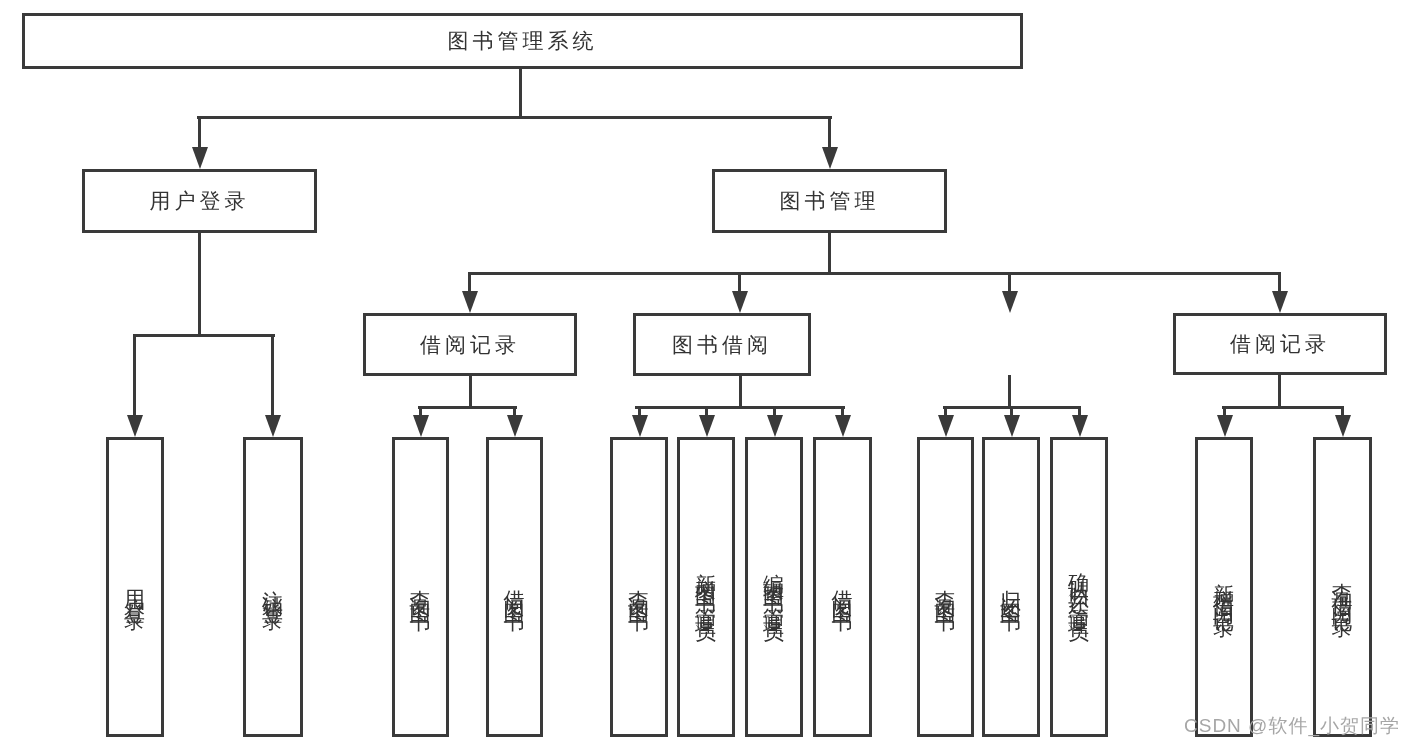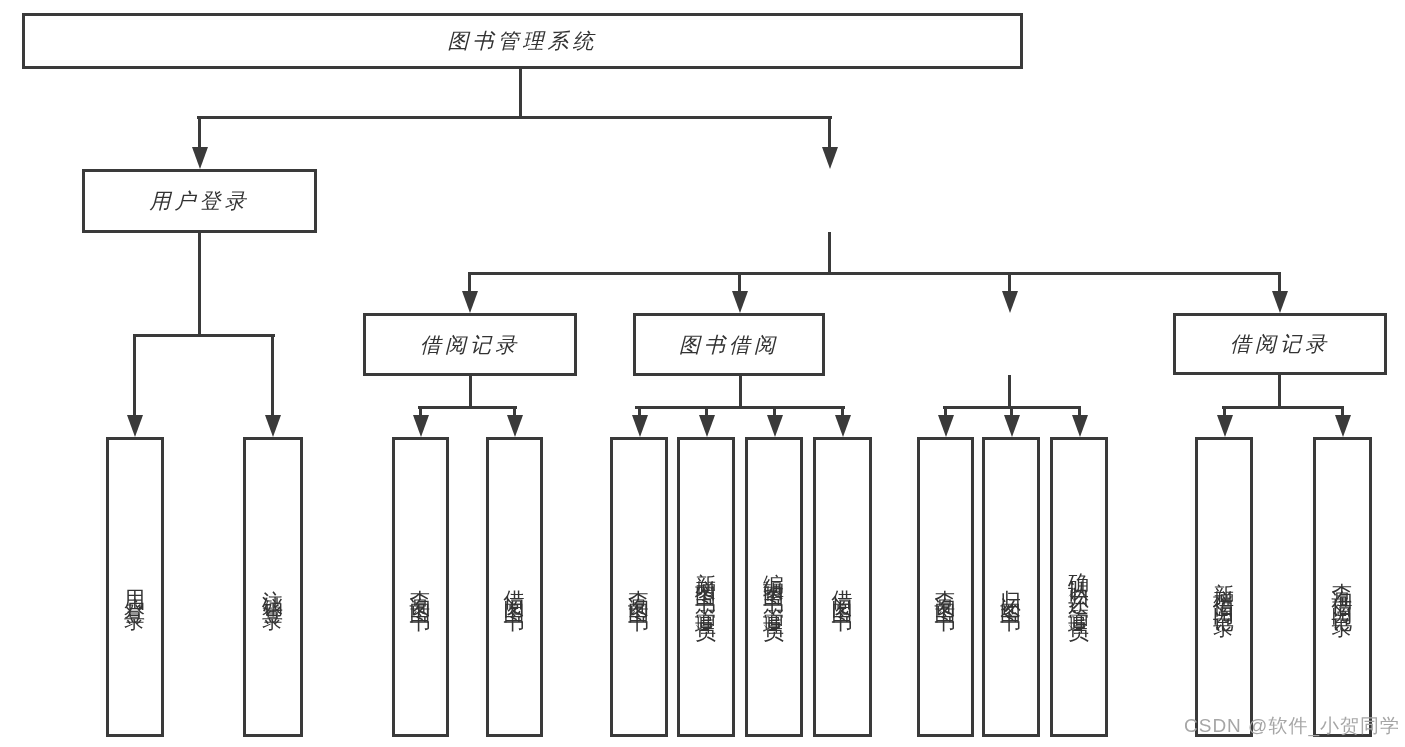--- a/index.html
+++ b/index.html
@@ -4,21 +4,21 @@
 <style>
   html,body{margin:0;padding:0;background:#fff;}
   .canvas{
     position:relative;width:1405px;height:747px;background:#ffffff;
     font-family:"Liberation Sans","DejaVu Sans",sans-serif;overflow:hidden;
   }
   .node{
     position:absolute;box-sizing:border-box;border:3px solid #3a3a3a;background:#ffffff;
     display:flex;align-items:center;justify-content:center;color:#333333;
   }
-  .box-h{font-size:21px;letter-spacing:4px;white-space:nowrap;font-style:italic;}
+  .box-h{font-size:21px;letter-spacing:4px;white-space:nowrap;}
   .box-v{
     writing-mode:vertical-rl;text-orientation:mixed;
     font-size:21px;letter-spacing:7px;line-height:1;
   }
   .hline,.vline{position:absolute;background:#3a3a3a;}
   .hline{height:3px;}
   .vline{width:3px;}
   .drop{position:absolute;width:3px;background:#3a3a3a;}
   .drop::after{
     content:"";position:absolute;top:100%;left:-6.5px;width:0;height:0;
@@ -35,25 +35,28 @@
 
 <div class="canvas">
 
   <div class="node box-h" style="left:22px;top:13px;width:1001px;height:56px">
     <span>图书管理系统</span>
   </div>
 
   <div class="node box-h" style="left:82px;top:169px;width:235px;height:64px">
     <span>用户登录</span>
   </div>
+  <div class="node box-h" style="left:712px;top:169px;width:235px;height:64px">
+    <span>图书管理</span>
+  </div>
 
   <div class="node box-h" style="left:363px;top:313px;width:214px;height:63px">
     <span>借阅记录</span>
   </div>
-  <div class="node box-h" style="left:633px;top:313px;width:192px;height:63px">
+  <div class="node box-h" style="left:633px;top:313px;width:178px;height:63px">
     <span>图书借阅</span>
   </div>
   <div class="node box-h" style="left:1173px;top:313px;width:214px;height:62px">
     <span>借阅记录</span>
   </div>
 
   <div class="node box-v" style="left:106px;top:437px;width:58px;height:300px">
     <span>用户登录</span>
   </div>
   <div class="node box-v" style="left:243px;top:437px;width:60px;height:300px">

